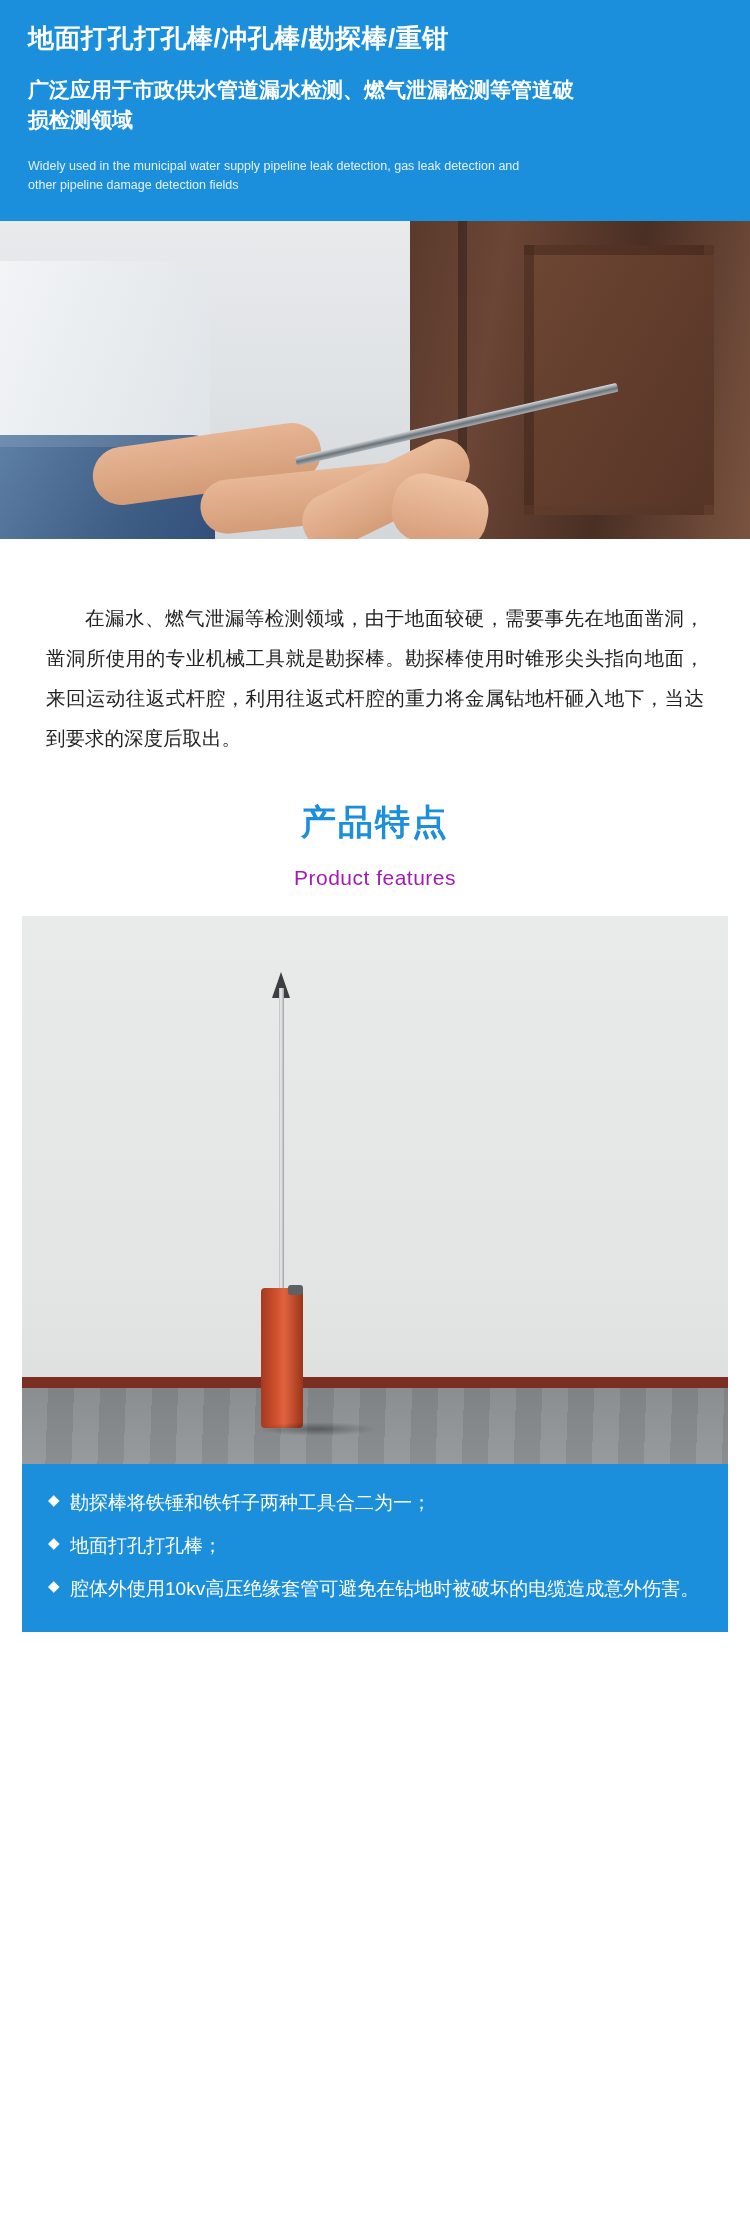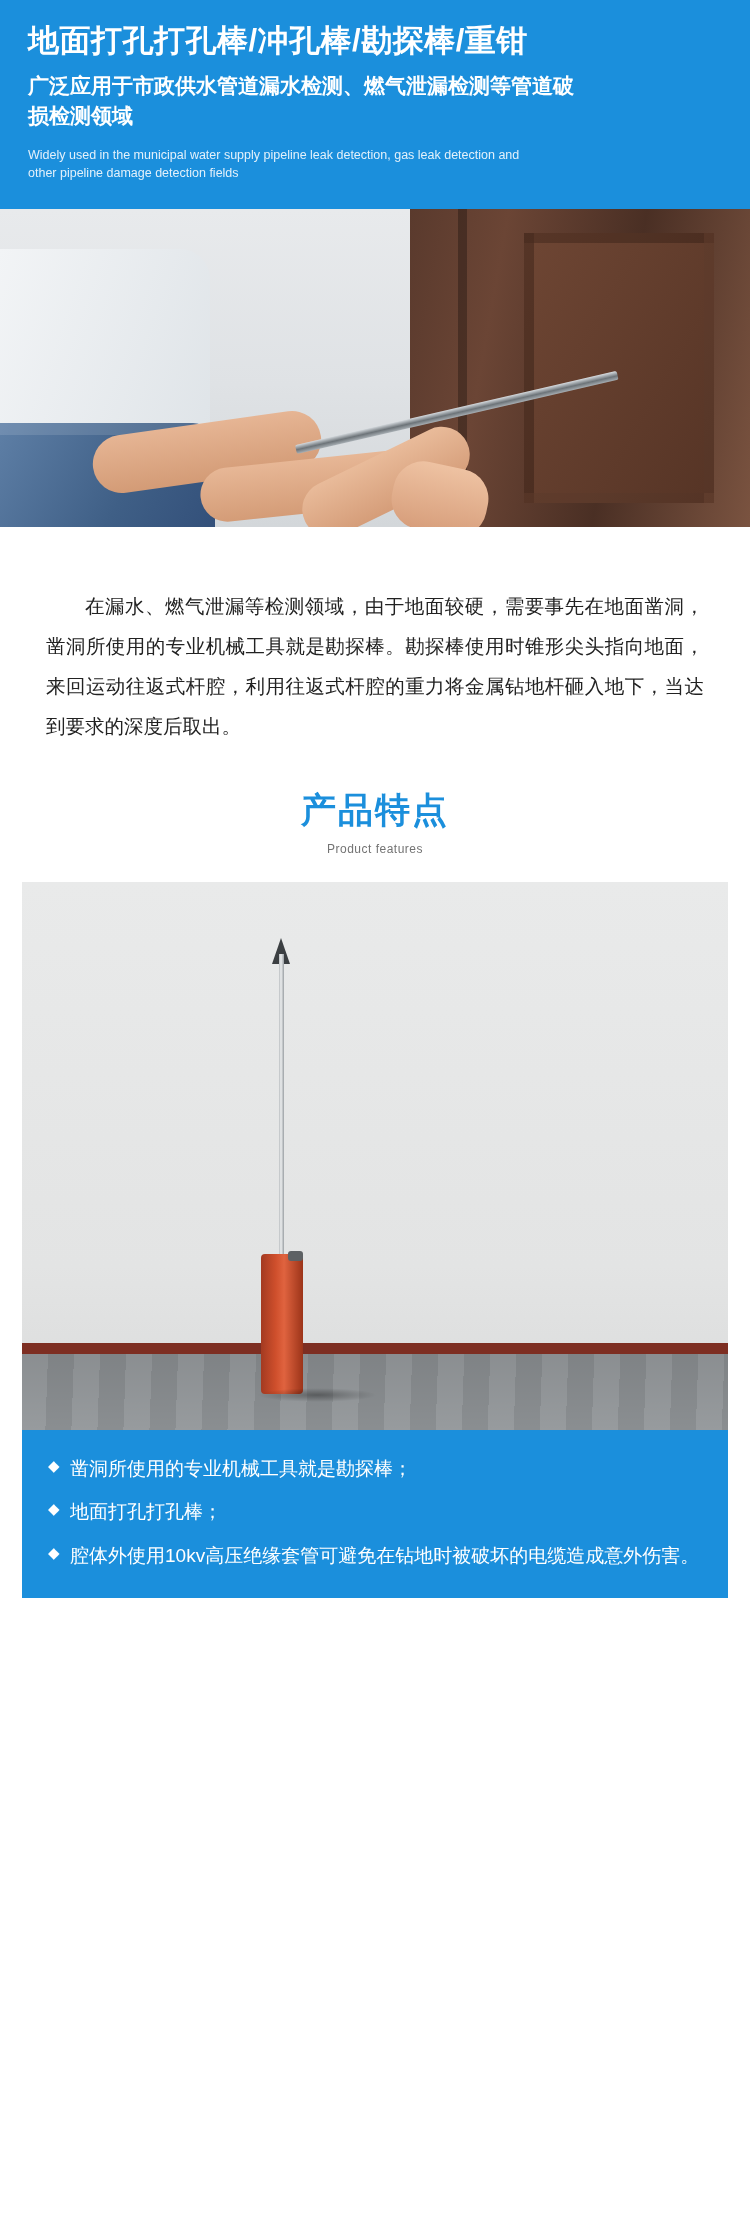--- a/index.html
+++ b/index.html
@@ -10,35 +10,35 @@
   }
   body { width: 750px; height: 2213px; overflow: hidden; position: relative; }
 
   
   .banner {
     background: #1b8fdc;
     padding: 22px 28px 26px 28px;
     color: #ffffff;
   }
   .banner-title {
-    font-size: 31px;
+    font-size: 26px;
     font-weight: bold;
     letter-spacing: 0.5px;
     line-height: 1.25;
     white-space: nowrap;
   }
   .banner-sub {
-    margin-top: 10px;
+    margin-top: 20px;
     font-size: 21px;
     font-weight: bold;
     line-height: 1.45;
     max-width: 560px;
   }
   .banner-en {
-    margin-top: 14px;
+    margin-top: 22px;
     font-size: 12.5px;
     line-height: 1.5;
     color: #e3f1fb;
     max-width: 520px;
   }
 
   
   .hero {
     position: relative;
     width: 750px;
@@ -133,23 +133,23 @@
     text-align: center;
     padding-top: 6px;
   }
   .sec-title .cn {
     color: #1b8fdc;
     font-size: 35px;
     font-weight: bold;
     letter-spacing: 2px;
   }
   .sec-title .en {
-    color: #737373;
-    font-size: 12px;
-    margin-top: 8px;
+    color: #a21caf;
+    font-size: 21px;
+    margin-top: 20px;
     letter-spacing: 0.5px;
   }
 
   
   .product-photo {
     position: relative;
     margin: 26px 22px 0 22px;
     width: 706px;
     height: 548px;
     overflow: hidden;
@@ -255,21 +255,21 @@
   <div class="pp-tip"></div>
   <div class="pp-shaft"></div>
   <div class="pp-handle"></div>
   <div class="pp-knob"></div>
   <div class="pp-shadow"></div>
 </div>
 
 <div class="features">
   <div class="feature-item">
     <span class="bullet">◆</span>
-    <span class="feature-text">凿洞所使用的专业机械工具就是勘探棒；</span>
+    <span class="feature-text">勘探棒将铁锤和铁钎子两种工具合二为一；</span>
   </div>
   <div class="feature-item">
     <span class="bullet">◆</span>
     <span class="feature-text"> 地面打孔打孔棒；</span>
   </div>
   <div class="feature-item">
     <span class="bullet">◆</span>
     <span class="feature-text">腔体外使用10kv高压绝缘套管可避免在钻地时被破坏的电缆造成意外伤害。</span>
   </div>
 </div>

